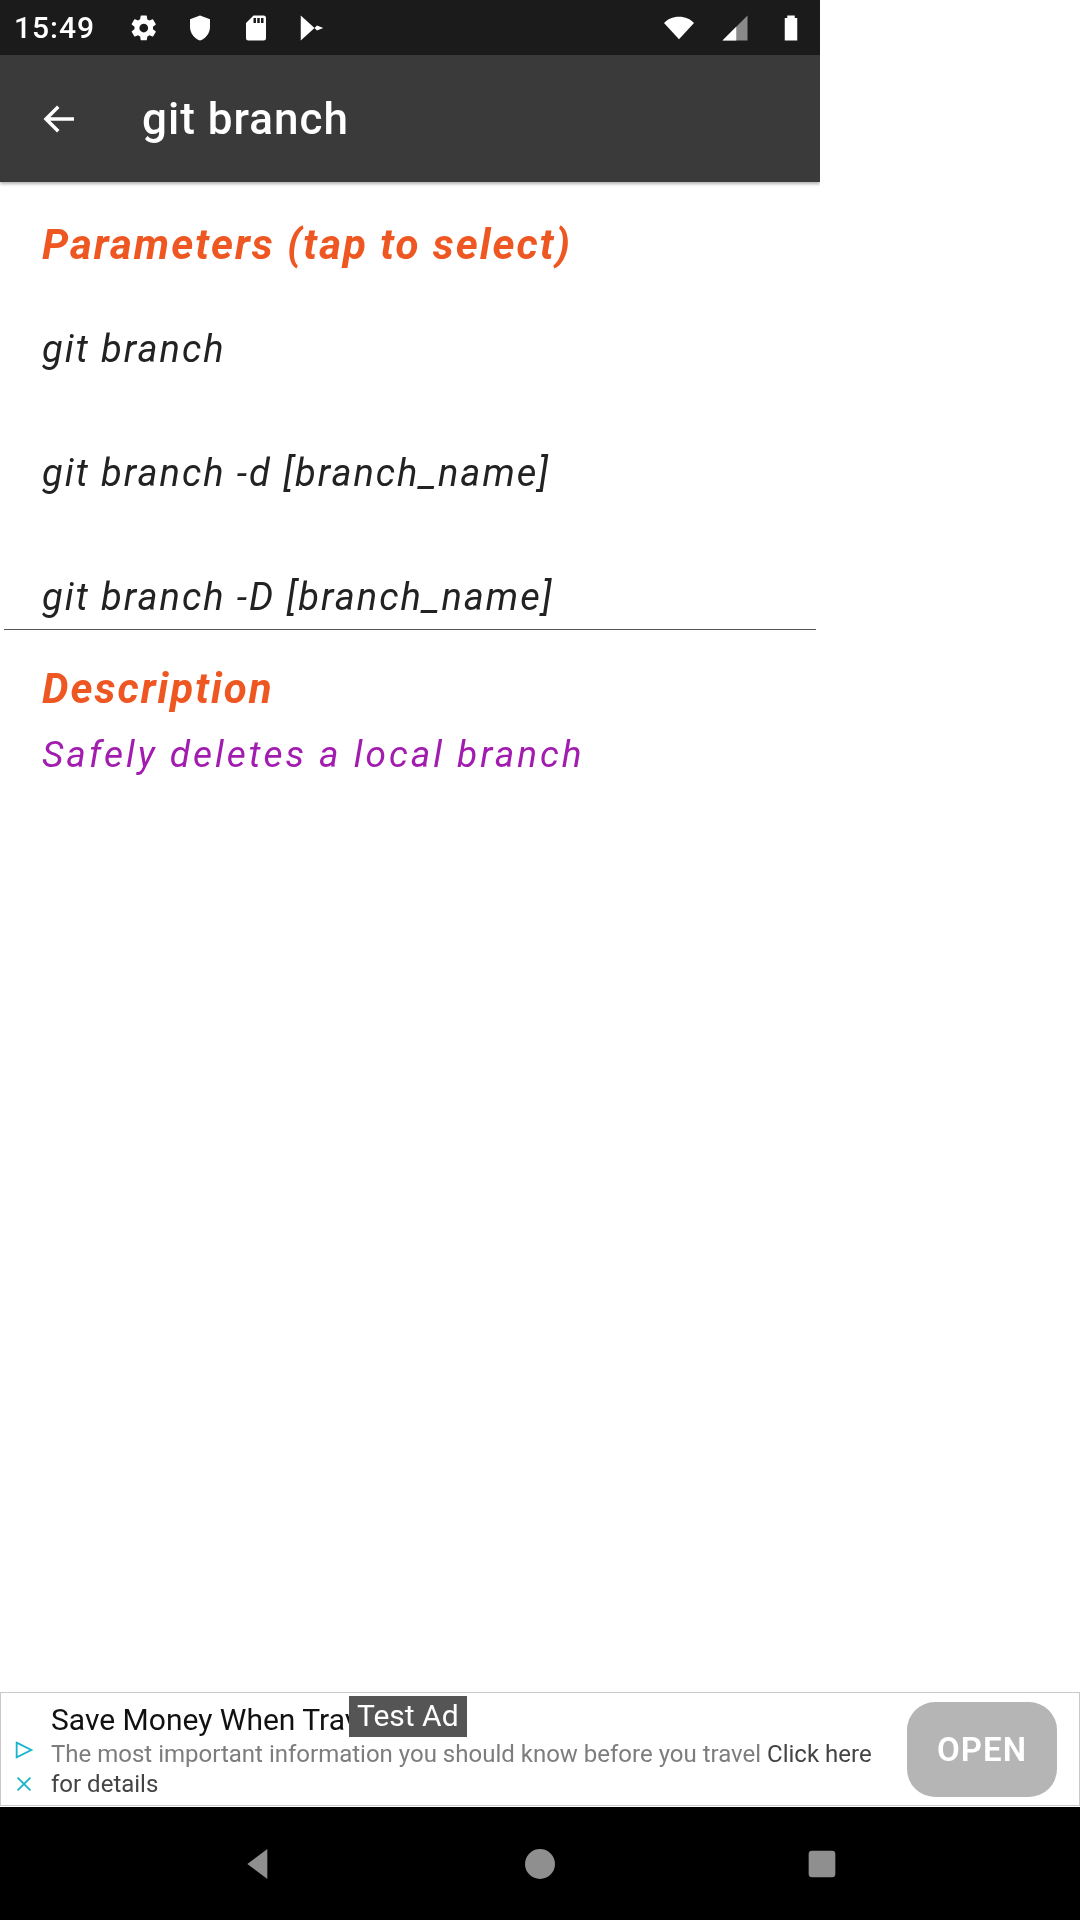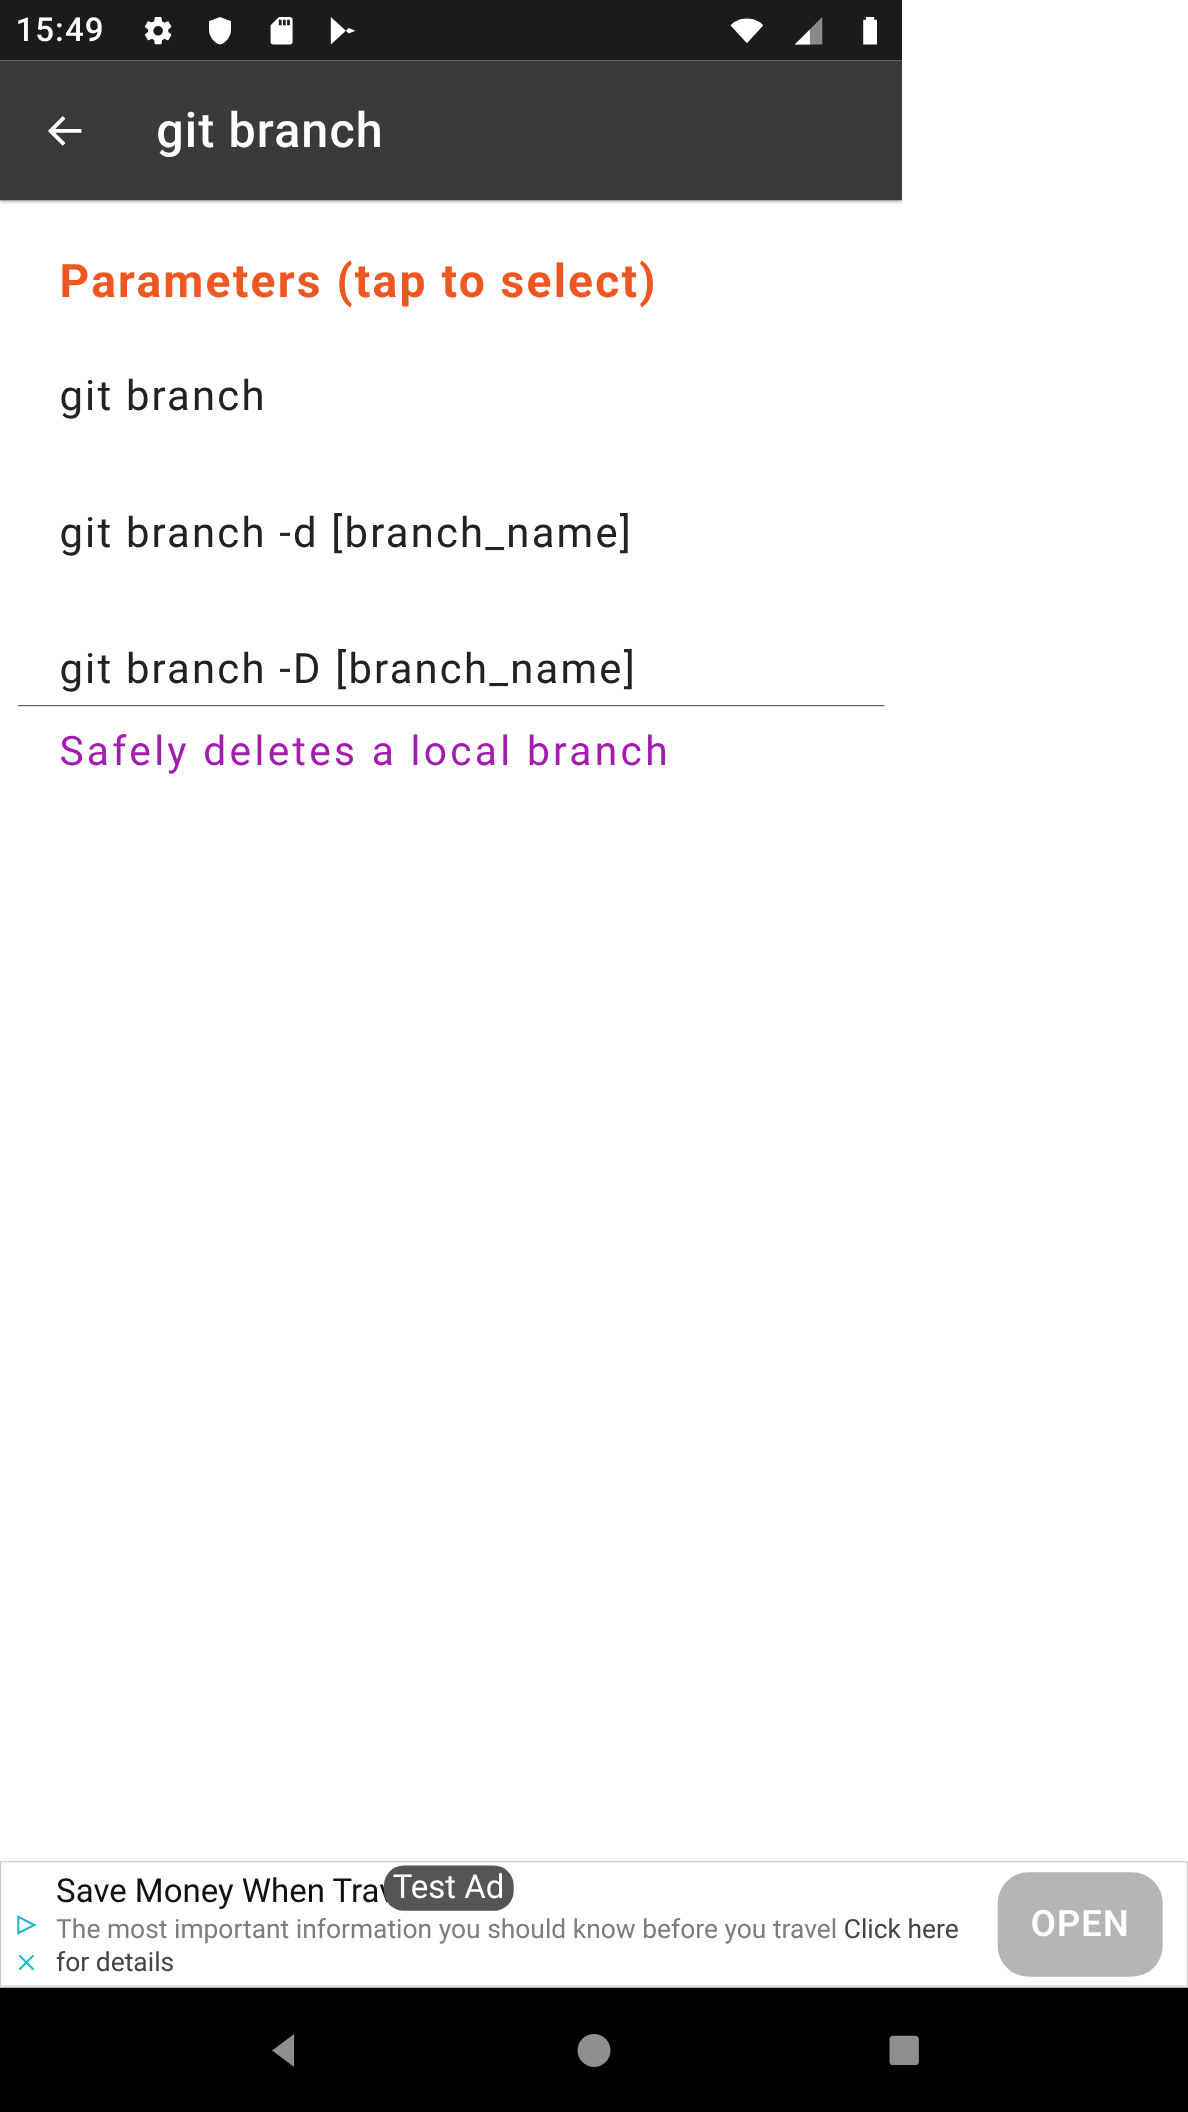--- a/index.html
+++ b/index.html
@@ -31,21 +31,21 @@
     padding-left: 36px;
     box-shadow: 0 2px 3px rgba(0,0,0,0.3);
     position: relative;
     z-index: 2;
   }
   .back-arrow { width: 48px; height: 48px; color:#fff; display:flex; align-items:center; justify-content:center;}
   .back-arrow svg { width: 42px; height: 42px; stroke:#fff; stroke-width:2; fill:none; }
   .app-title { color: #fff; font-size: 44px; font-weight: 500; margin-left: 58px; letter-spacing:1px;}
 
   
-  .content { padding: 16px; background:#fff; height: calc(1460px - 55px - 127px - 115px - 114px); overflow:hidden;}
+  .content { padding: 4px; background:#fff; height: calc(1460px - 55px - 127px - 115px - 114px); overflow:hidden;font-style:italic;}
   .section-heading {
     color: #ef5722;
     font-size: 42px;
     font-weight: 700;
     letter-spacing: 2px;
     padding: 34px 38px 0 38px;
   }
   .param-list { padding: 18px 0 0 0; }
   .param-item {
     font-size: 38px;
@@ -79,21 +79,20 @@
   }
   .ad-info-col { width: 46px; display:flex; flex-direction:column; justify-content:flex-end; align-items:center; height:100%; padding-bottom:6px; gap:8px;}
   .ad-text-wrap { flex:1; padding: 6px 10px 4px 4px; position:relative;}
   .ad-title { font-size: 30px; color:#111; font-weight:400; }
   .ad-sub { font-size: 24px; color:#7d7d7d; line-height:1.25; margin-top:2px;}
   .ad-sub .details { color:#444; }
   .ad-badge {
     position:absolute; top:0; left:302px;
     background:#555; color:#fff; font-size:30px;
     padding:2px 8px 4px 8px;
-    border-radius:18px;
   }
   .ad-open {
     background:#b5b5b5; color:#fff;
     font-size:33px; font-weight:600;
     border-radius:28px;
     padding: 28px 30px;
     margin-right:22px;
     letter-spacing:1px;
   }
   .ad-info-col svg { width:22px; height:22px; }
@@ -168,20 +167,21 @@
   <div class="section-heading">Parameters (tap to select)</div>
 
   <div class="param-list">
     <div class="param-item">git branch</div>
     <div class="param-item">git branch -d [branch_name]</div>
     <div class="param-item cut">git branch -D [branch_name]</div>
   </div>
 
   <div class="divider-full"></div>
 
+  <div class="section-heading sec-desc-head">Description</div>
   <div class="body-text">Safely deletes a local branch</div>
 
 
 </div>
 
 <div class="ad-banner">
   <div class="ad-info-col">
     <span>
       <svg viewBox="0 0 24 24">
           <path fill="none" stroke="#19b5cb" stroke-width="2" d="M4 4l16 8-16 8V4z"></path>

